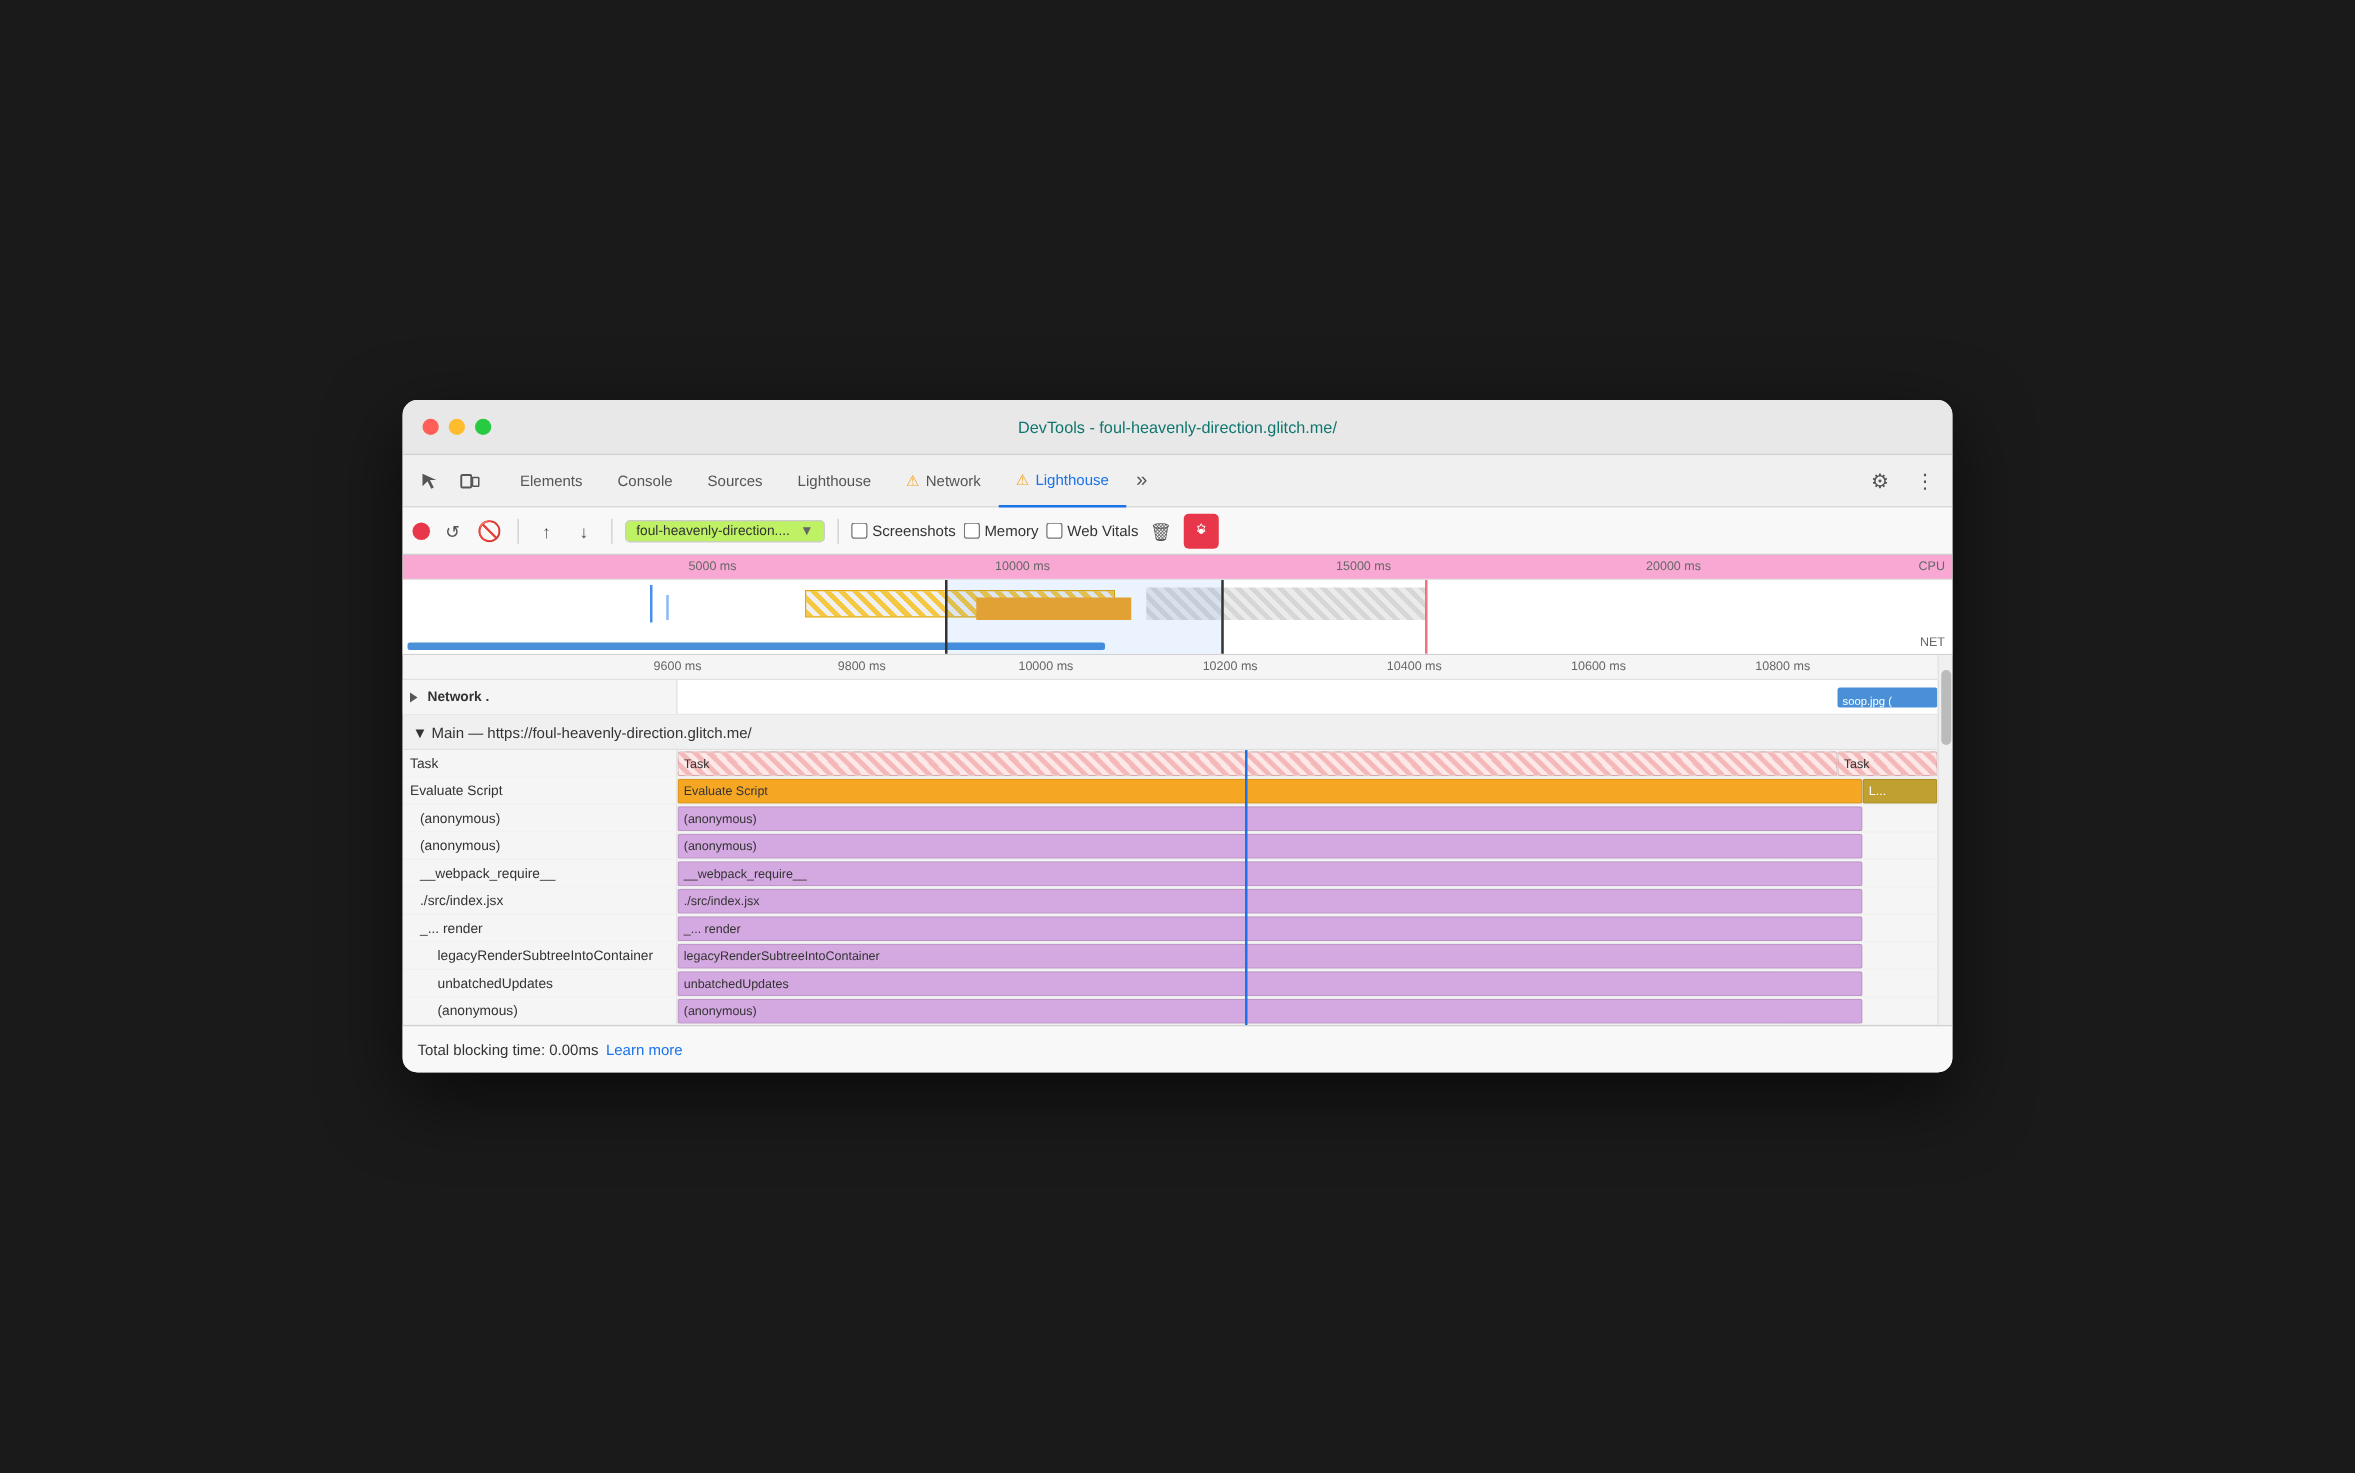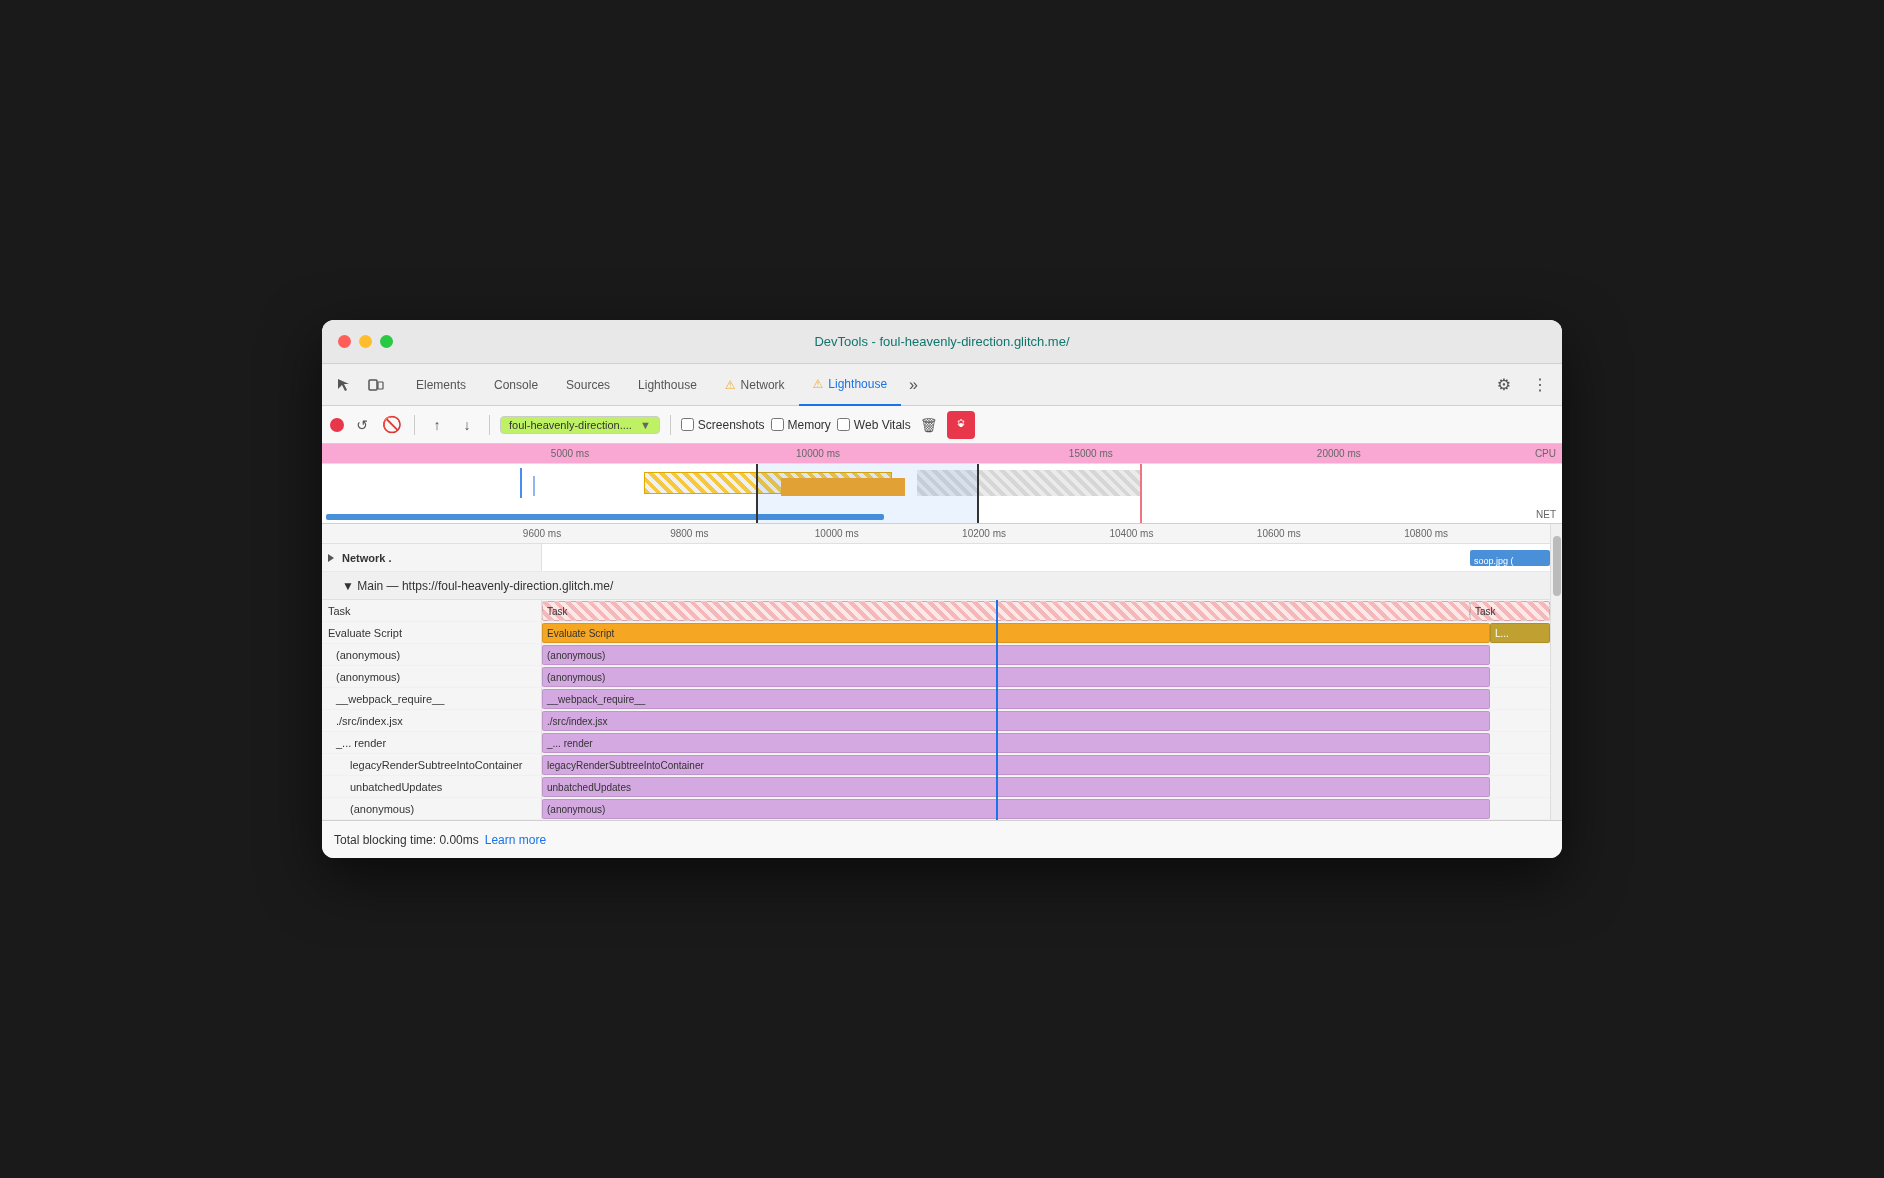--- a/index.html
+++ b/index.html
@@ -296,21 +296,21 @@
       color: #fff;
       white-space: nowrap;
       overflow: hidden;
     }
     .main-header {
       height: 28px;
       background: #f0f0f0;
       border-bottom: 1px solid #e0e0e0;
       display: flex;
       align-items: center;
-      padding: 0 20px;
+      padding: 0 8px;
       font-size: 12px;
       color: #333;
       font-weight: 500;
     }
     .flame-chart {
       position: relative;
     }
     .flame-row {
       height: 22px;
       display: flex;

